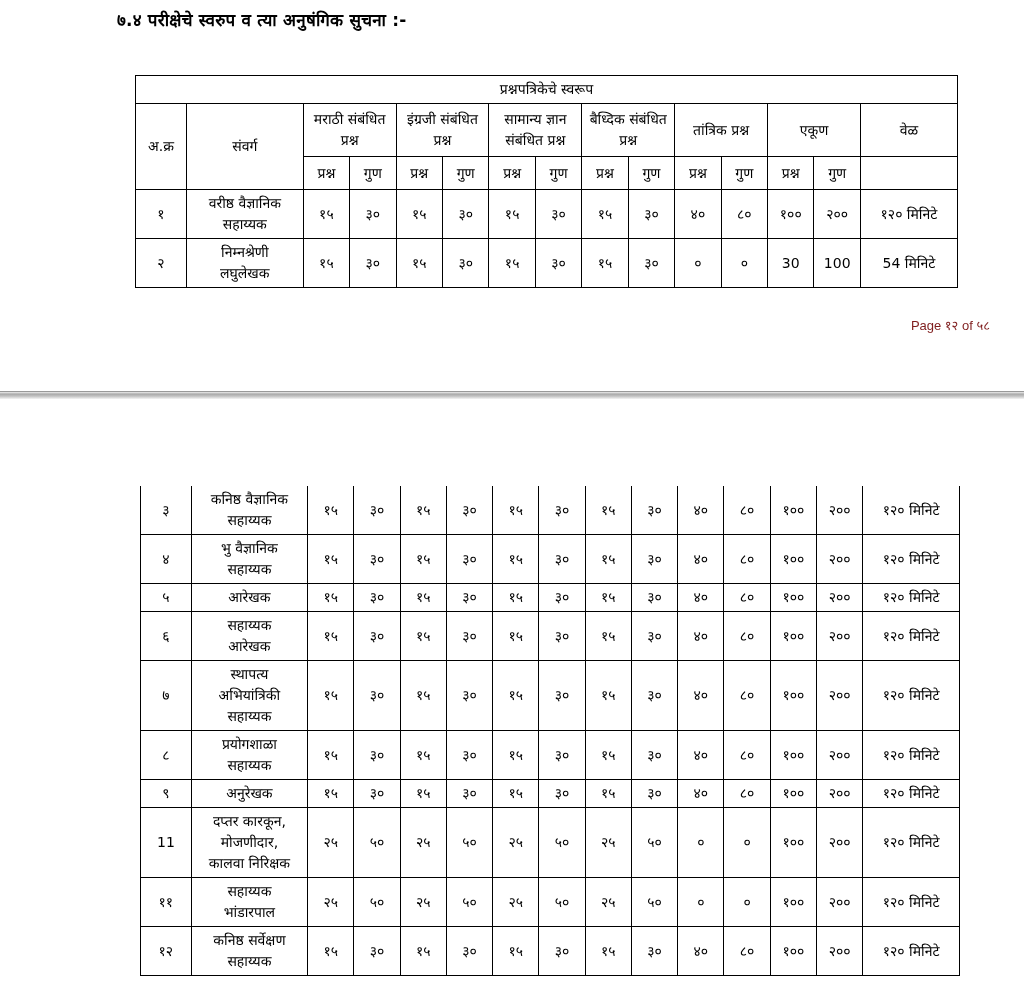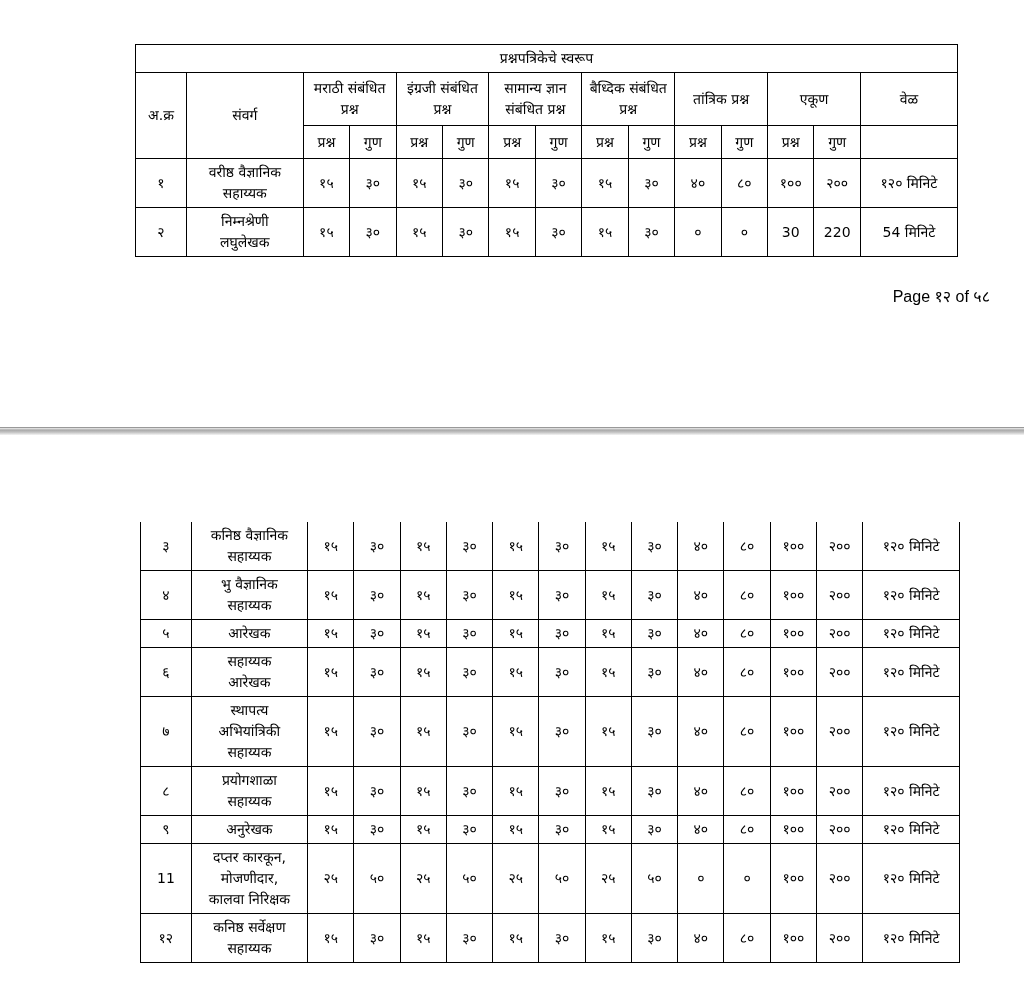--- a/index.html
+++ b/index.html
@@ -23,36 +23,37 @@
   col.c-time  { width: 11.8%; }
 
   .span-head td { height: 25px; font-size: 14.5px; padding: 2px; }
   .grp-head th  { height: 53px; }
   .sub-head th  { height: 33px; border-radius: 14px; }
 
   td.c-cadre { text-align: left; padding-left: 8px; white-space: pre-line; }
   td.c-time  { font-size: 14px; }
 
   
-  .page-footer { margin-top: 28px; width: 990px; text-align: right; font-size: 16px; color: #000000;
+  .page-footer { margin-top: 28px; width: 990px; text-align: right; font-size: 13px; color: #7f1d1d;
       font-family: "Liberation Sans", sans-serif; }
   .page-footer .dev { font-family: "DejaVu Sans", sans-serif; }
   .divider { height: 8px; width: 1024px;
       background: linear-gradient(#ededed 0%, #aaaaaa 30%, #c2c2c2 60%, #f4f4f4 100%);
       border-top: 1px solid #999; }
 
   
   .page2 { padding-top: 87px; }
 </style>
 </head>
 <body>
 
 <div class="canvas">
 
   <div class="page1">
+    <div class="heading">७.४ परीक्षेचे स्वरुप व त्या अनुषंगिक सुचना :-</div>
 
     <table class="exam t1">
       <colgroup>
         <col class="c-sr">
           <col class="c-cadre">
         <col class="c-n">
           <col class="c-n">
           <col class="c-n">
           <col class="c-n">
         <col class="c-n">
@@ -123,21 +124,21 @@
             <td class="c-num">३०</td>
             <td class="c-num">१५</td>
             <td class="c-num">३०</td>
             <td class="c-num">१५</td>
             <td class="c-num">३०</td>
             <td class="c-num">१५</td>
             <td class="c-num">३०</td>
             <td class="c-num">०</td>
             <td class="c-num">०</td>
             <td class="c-num">30</td>
-            <td class="c-num">220</td>
+            <td class="c-num">100</td>
             <td class="c-time">54 मिनिटे</td>
   </tr>
         </tbody>
     </table>
 
     <div class="page-footer">
       <span>Page </span><span class="dev">१२</span><span> of </span><span class="dev">५८</span>
     </div>
   </div>
 
@@ -301,20 +302,38 @@
             <td class="c-num">५०</td>
             <td class="c-num">२५</td>
             <td class="c-num">५०</td>
             <td class="c-num">०</td>
             <td class="c-num">०</td>
             <td class="c-num">१००</td>
             <td class="c-num">२००</td>
             <td class="c-time">१२० मिनिटे</td>
   </tr>
           <tr>
+    <td class="c-sr">११</td>
+    <td class="c-cadre">सहाय्यक
+भांडारपाल</td>
+    <td class="c-num">२५</td>
+            <td class="c-num">५०</td>
+            <td class="c-num">२५</td>
+            <td class="c-num">५०</td>
+            <td class="c-num">२५</td>
+            <td class="c-num">५०</td>
+            <td class="c-num">२५</td>
+            <td class="c-num">५०</td>
+            <td class="c-num">०</td>
+            <td class="c-num">०</td>
+            <td class="c-num">१००</td>
+            <td class="c-num">२००</td>
+            <td class="c-time">१२० मिनिटे</td>
+  </tr>
+          <tr>
     <td class="c-sr">१२</td>
     <td class="c-cadre">कनिष्ठ सर्वेक्षण
 सहाय्यक</td>
     <td class="c-num">१५</td>
             <td class="c-num">३०</td>
             <td class="c-num">१५</td>
             <td class="c-num">३०</td>
             <td class="c-num">१५</td>
             <td class="c-num">३०</td>
             <td class="c-num">१५</td>

